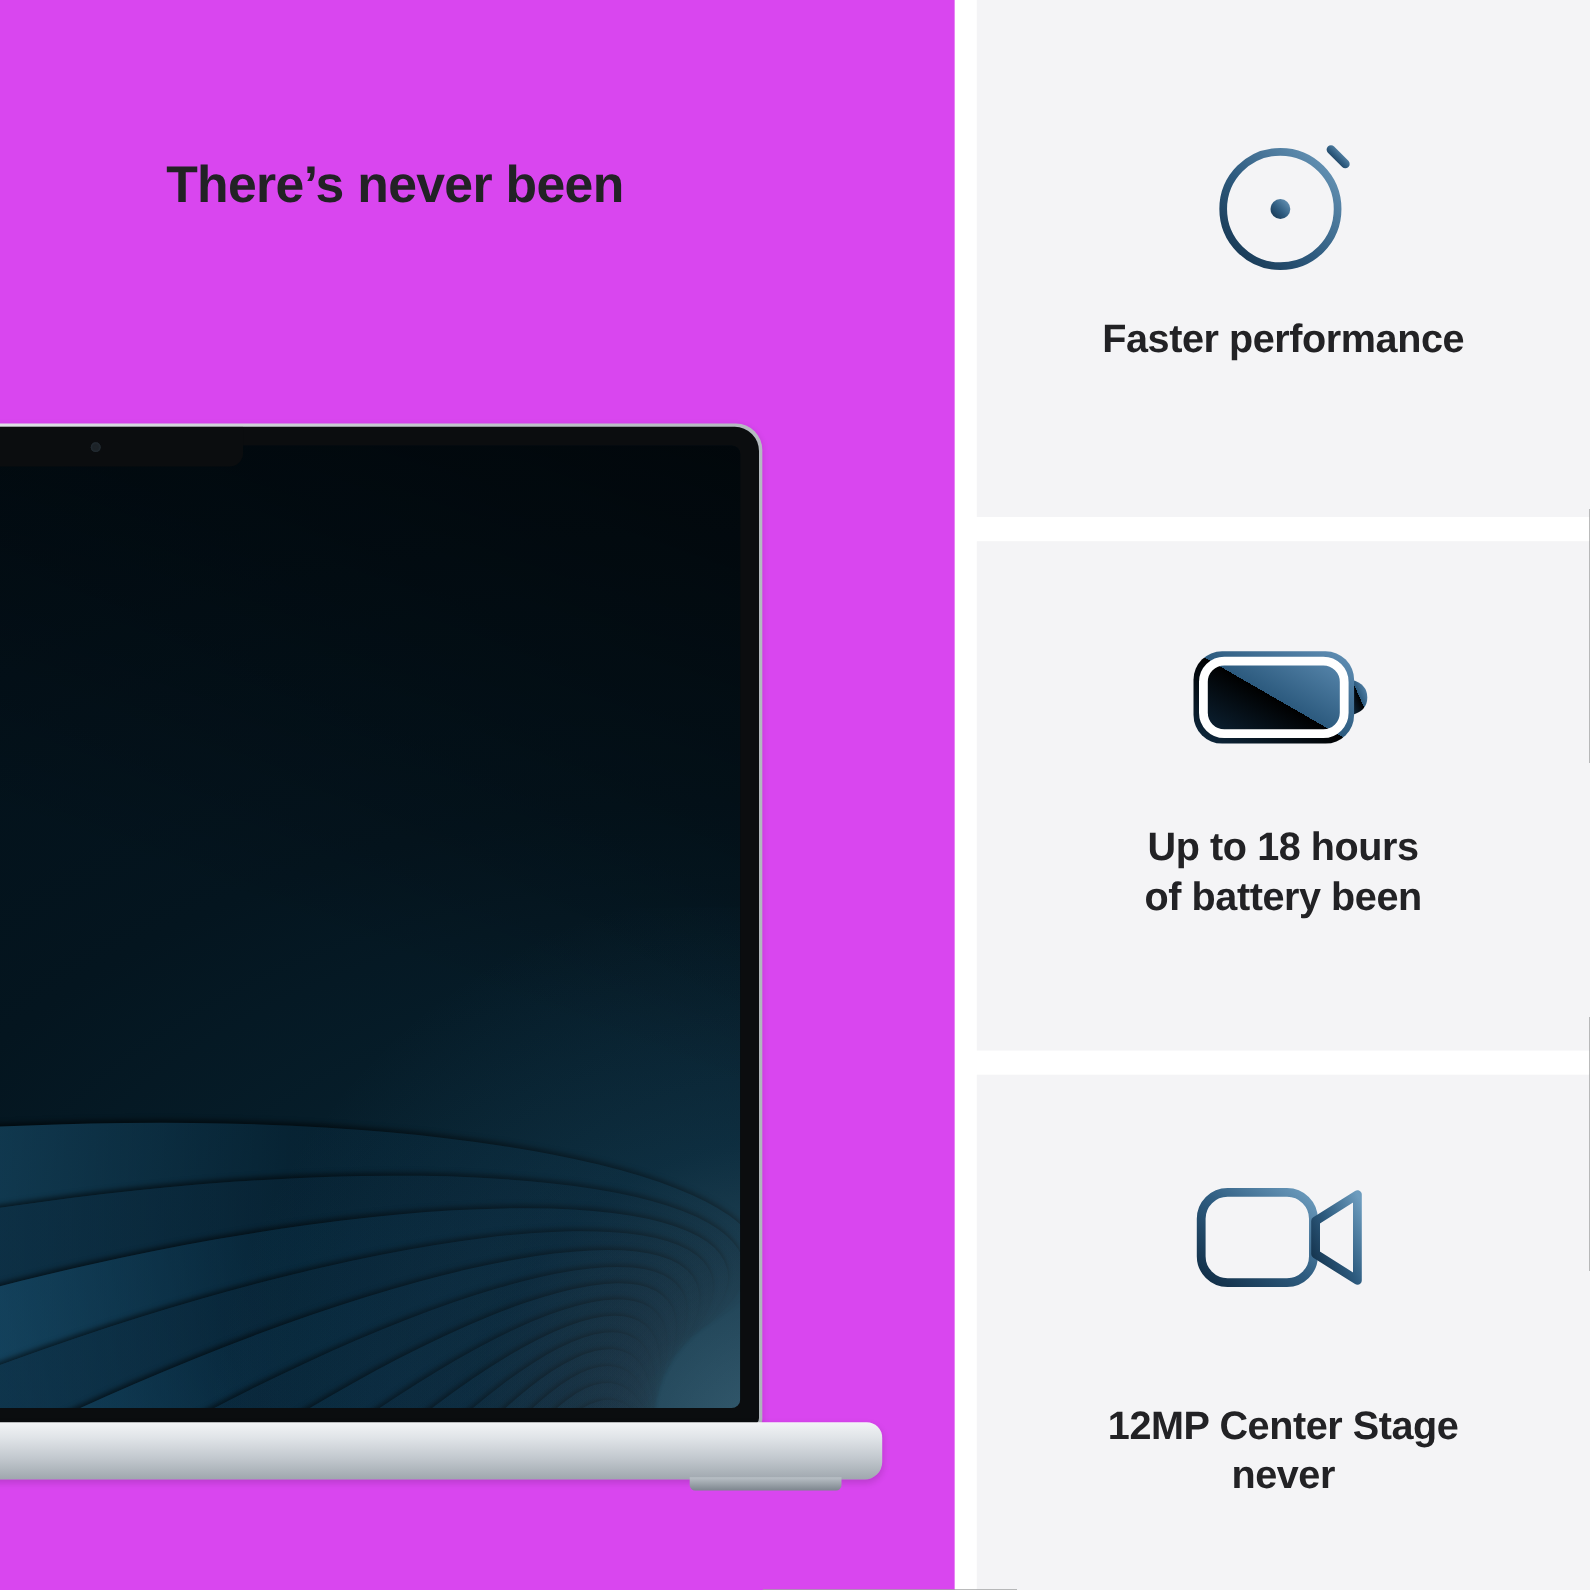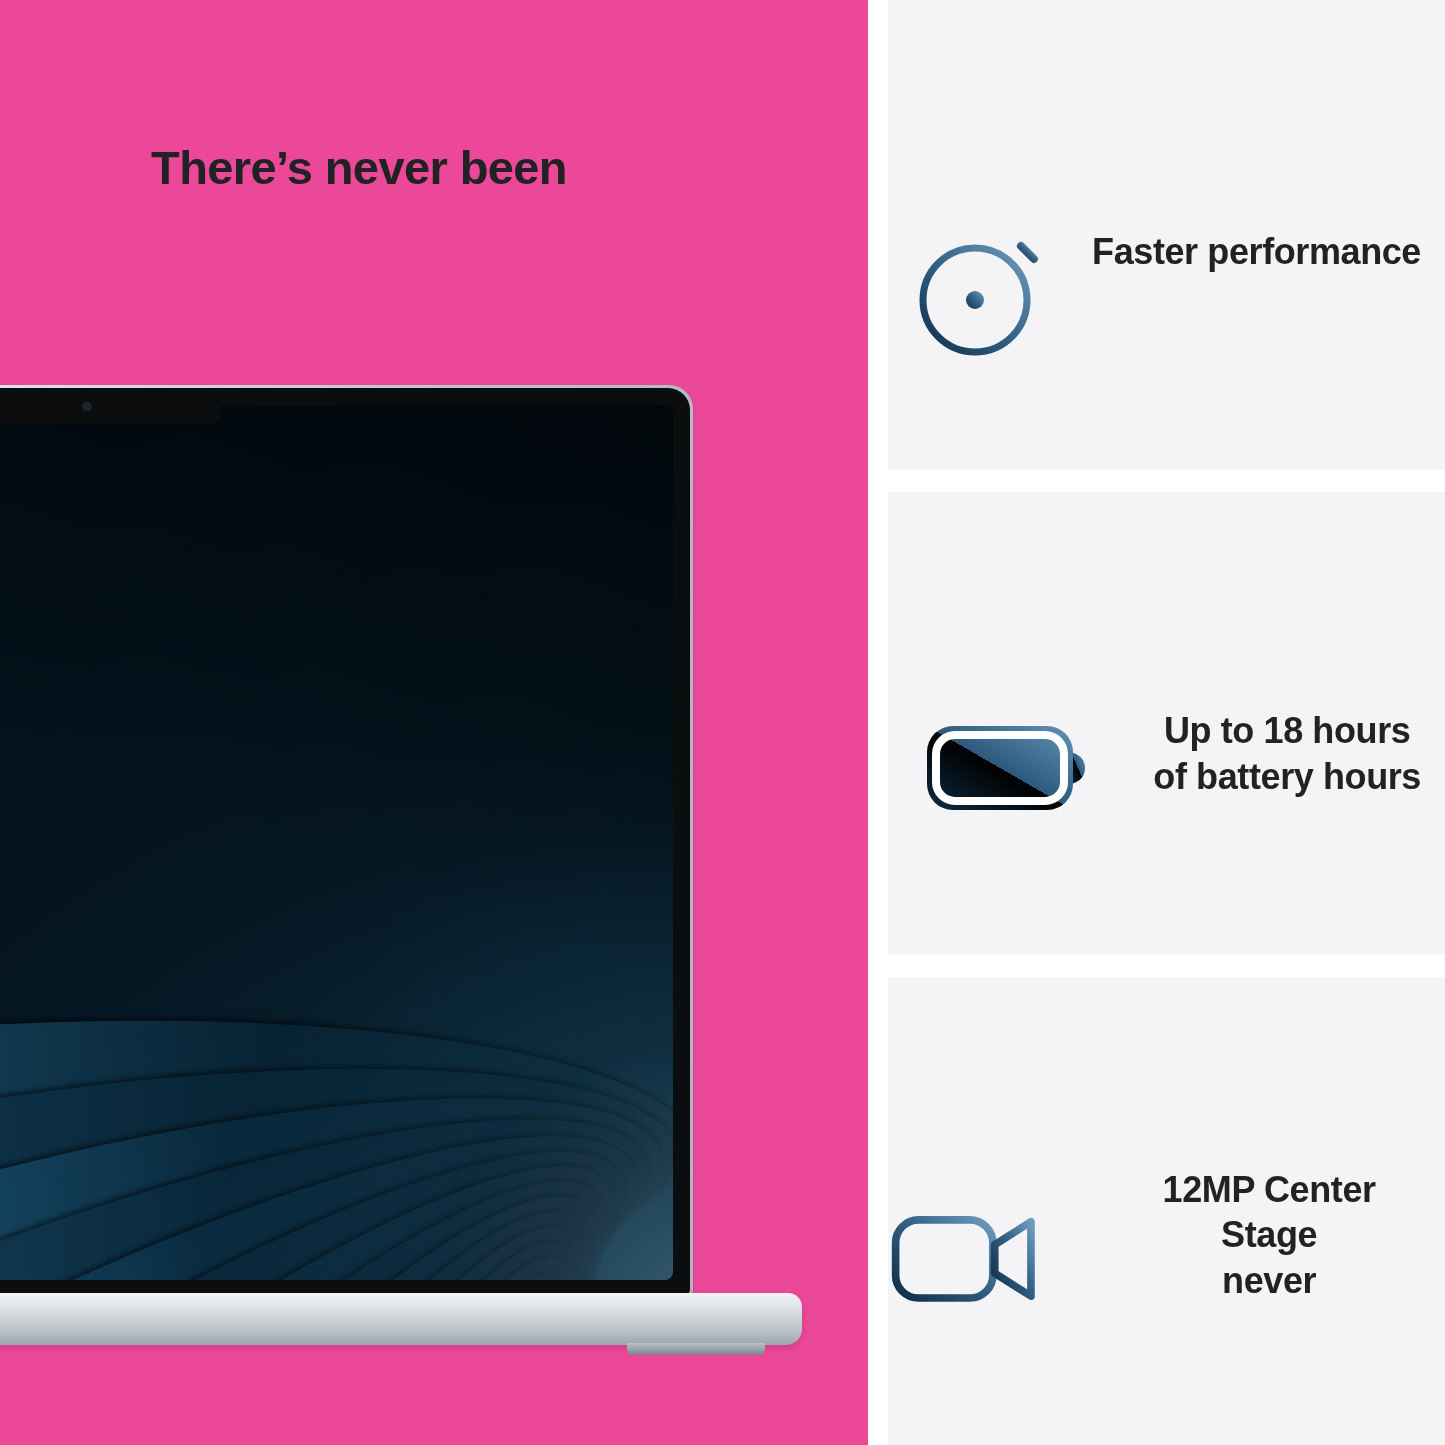--- a/index.html
+++ b/index.html
@@ -17,21 +17,21 @@
     width:1445px;
     height:1445px;
     background:#ffffff;
   }
 
   
   .left-panel {
     position:absolute;
     left:0; top:0;
     width:868px; height:1445px;
-    background:#ec4899;
+    background:#d946ef;
     overflow:hidden;
   }
 
   .headline {
     position:absolute;
     left:0; top:138px;
     width:868px;
     text-align:center;
     padding-right:150px;
     color:#222225;
@@ -198,20 +198,21 @@
   .div-h.one  { top:470px; }
   .div-h.two  { top:955px; }
 
   
   .card {
     position:absolute;
     left:888px;
     width:557px;
     background:#f4f4f6;
     display:flex;
+    flex-direction:column;
     align-items:center;
   }
   .card.c1 { top:0;    height:470px; }
   .card.c2 { top:492px; height:463px; }
   .card.c3 { top:977px; height:468px;gap:48px; }
 
   .card-icon {
     display:block;
     margin:0 auto;
   }
@@ -320,21 +321,21 @@
           <stop offset="50%" stop-color="#2c5a7e"></stop>
           <stop offset="100%" stop-color="#6392b8"></stop>
         </linearGradient>
       </defs>
       <path d="M150 36 q14 4 14 16 q0 12 -14 16 z" fill="url(#gBatt)"></path>
       <rect x="6" y="10" width="146" height="84" rx="26" ry="26" fill="url(#gBatt)"></rect>
       <rect x="15" y="19" width="128" height="66" rx="19" ry="19" fill="none" stroke="#ffffff" stroke-width="8"></rect>
     </svg>
     <div class="card-label">
       <span>Up to 18 hours</span><br>
-      <span>of battery hours</span>
+      <span>of battery been</span>
     </div>
   </div>
 
   <div class="card c3">
     <svg class="card-icon" width="165" height="105" viewBox="0 0 165 105">
       <defs>
         <linearGradient id="gCam" x1="0" y1="1" x2="1" y2="0">
           <stop offset="0%" stop-color="#102c44"></stop>
           <stop offset="50%" stop-color="#2e5c80"></stop>
           <stop offset="100%" stop-color="#6d9cbe"></stop>

